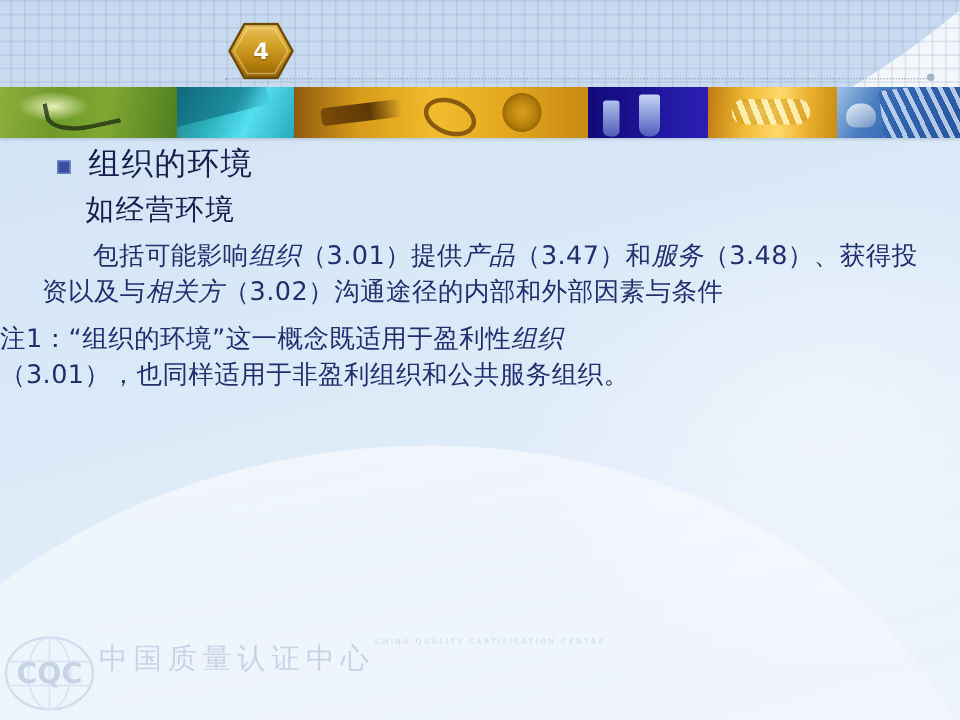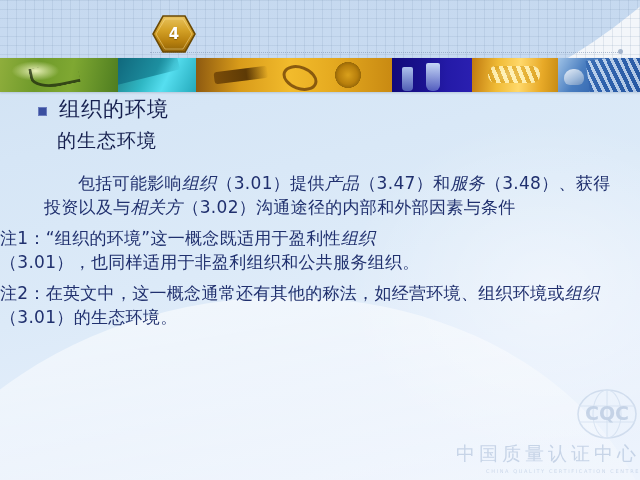--- a/index.html
+++ b/index.html
@@ -287,23 +287,23 @@
     letter-spacing: 1px;
     line-height: 1.3;
     padding-left: 57px;
     margin-top: 5px;
   }
   .para {
     font-size: 17px;
     line-height: 1.42;
     color: #20306e;
     letter-spacing: 0.3px;
-    padding-left: 44px;
+    padding-left: 28px;
     padding-right: 18px;
-    margin-top: 18px;
+    margin-top: 6px;
   }
   .para .ind {
     display: inline-block;
     width: 34px;
   }
   .term {
     font-style: italic;
   }
   .note {
     font-size: 17px;
@@ -314,22 +314,22 @@
     margin-top: 7px;
   }
 
   
   .footer-logo {
     position: absolute;
     left: 0;
     bottom: 6px;
     width: 640px;
     display: flex;
-    flex-direction: column;
-    align-items: flex-end;
+    flex-direction: row;
+    align-items: flex-start;
     opacity: 0.5;
   }
   .logo-mark { display: block; }
   .logo-cn {
     font-size: 19px;
     letter-spacing: 4px;
     color: #9fb4d2;
     margin-top: 2px;
   }
   .logo-en {
@@ -381,27 +381,26 @@
     <div class="strip-seg seg-keyboard"></div>
   </div>
 
   <div class="content">
 
     <div class="bullet-row">
       <div class="bullet-square"></div>
       <div class="heading-1">组织的环境</div>
     </div>
 
-    <div class="heading-2">的生态环境</div>
+    <div class="heading-2">如经营环境</div>
 
     <div class="para"><span class="ind"></span><span>包括可能影响</span><span class="term">组织</span><span>（3.01）</span><span>提供</span><span class="term">产品</span><span>（3.47）</span><span>和</span><span class="term">服务</span><span>（3.48）</span><span>、获得投资以及与</span><span class="term">相关方</span><span>（3.02）</span><span>沟通途径的内部和外部因素与条件</span></div>
 
     <div class="note"><span>注1：</span><span>“组织的环境”这一概念既适用于盈利性</span><span class="term">组织</span><br><span class="ind-deep"></span><span>（3.01）</span><span>，也同样适用于非盈利组织和公共服务组织。</span></div>
 
-    <div class="note"><span>注2：</span><span>在英文中，这一概念通常还有其他的称法，如经营环境、组织环境或</span><span class="term">组织</span><span>（3.01）</span><span>的生态环境。</span></div>
 
   </div>
 
   <div class="footer-logo">
     <svg class="logo-mark" width="66" height="50" viewBox="0 0 66 50">
       <ellipse cx="33" cy="25" rx="29" ry="24" fill="none" stroke="#b6c8e0" stroke-width="1.6"></ellipse>
       <ellipse cx="33" cy="25" rx="14" ry="24" fill="none" stroke="#c3d3e8" stroke-width="1.1"></ellipse>
       <line x1="5" y1="17" x2="61" y2="17" stroke="#c3d3e8" stroke-width="1.1"></line>
       <line x1="5" y1="33" x2="61" y2="33" stroke="#c3d3e8" stroke-width="1.1"></line>
       <line x1="33" y1="1" x2="33" y2="49" stroke="#c3d3e8" stroke-width="1.1"></line>

